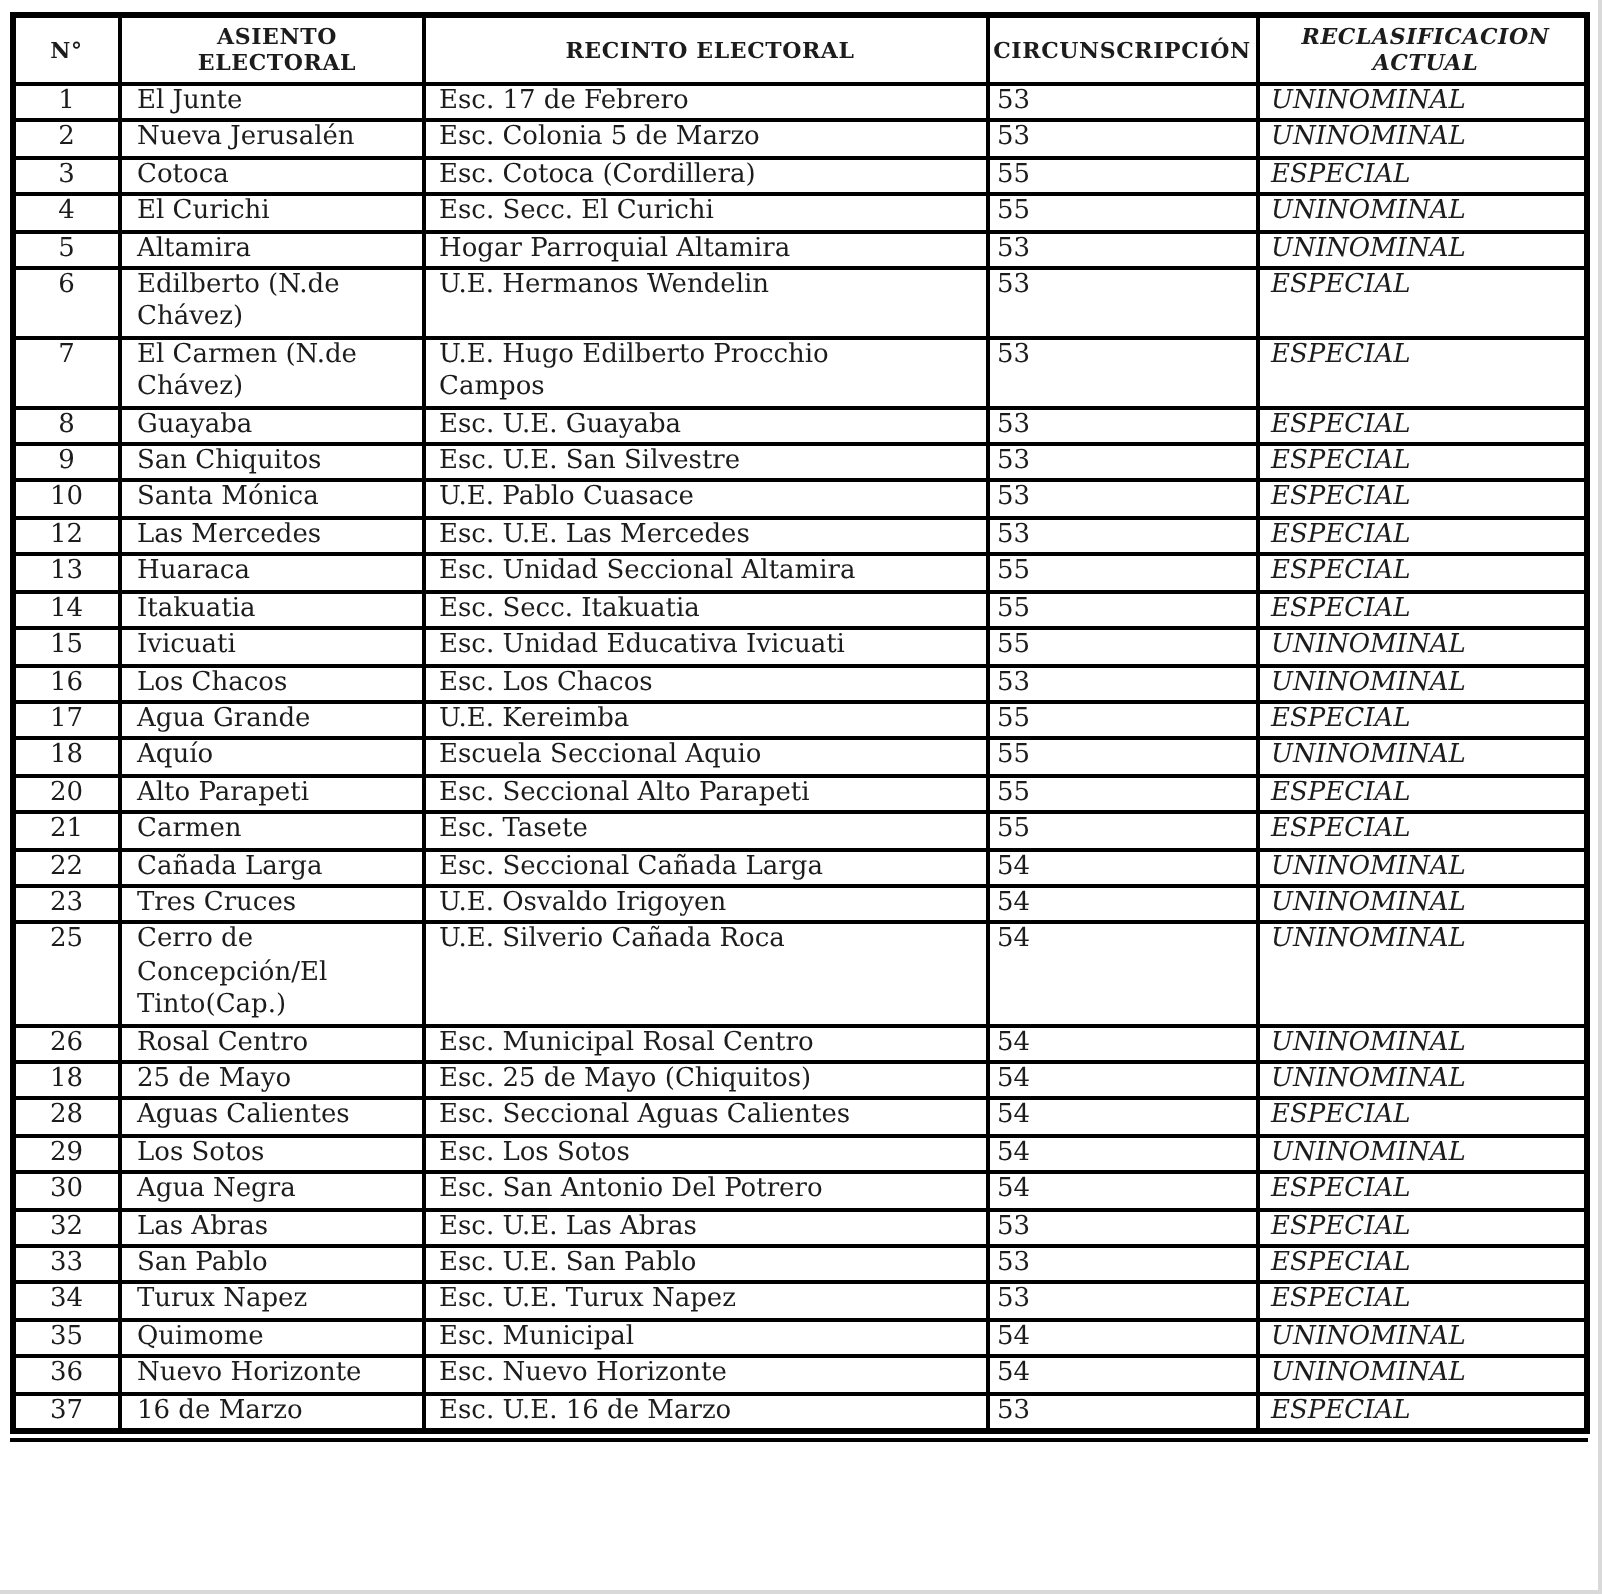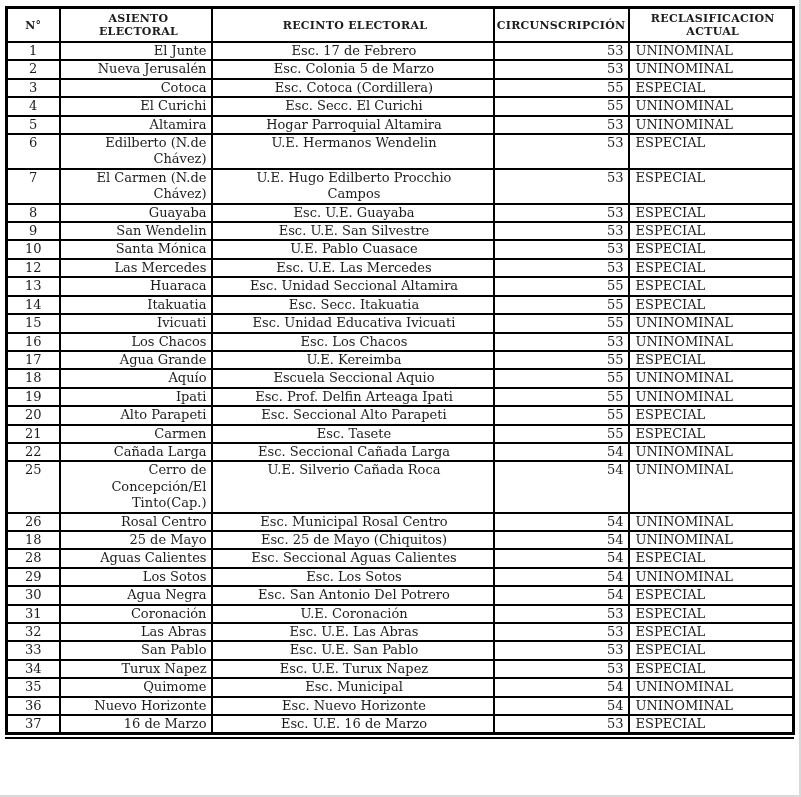--- a/index.html
+++ b/index.html
@@ -55,24 +55,24 @@
   }
   table.main td {
     font-size: 13px;
     line-height: 16.4px;
     padding: 0 4px;
     vertical-align: top;
     white-space: pre-line;
     overflow: hidden;
   }
   .c-n  { text-align: center; }
-  .c-as { text-align: right; padding-left: 8px !important; }
-  .c-re { text-align: center; padding-left: 7px !important; }
-  .c-ci { text-align: right; }
-  .c-rc { text-align: left; padding-left: 6px !important; }
+  .c-as { text-align: left; padding-left: 8px !important; }
+  .c-re { text-align: left; padding-left: 7px !important; }
+  .c-ci { text-align: left; }
+  .c-rc { text-align: left; padding-left: 6px !important; font-style: italic; }
 </style>
 </head>
 <body>
 
 <div class="page">
   <div class="table-outer">
     <table class="main">
       <colgroup>
         <col style="width:53px">
         <col style="width:152px">
@@ -145,21 +145,21 @@
           </tr>
           <tr>
             <td class="c-n">8</td>
             <td class="c-as">Guayaba</td>
             <td class="c-re">Esc. U.E. Guayaba</td>
             <td class="c-ci">53</td>
             <td class="c-rc">ESPECIAL</td>
           </tr>
           <tr>
             <td class="c-n">9</td>
-            <td class="c-as">San Wendelin</td>
+            <td class="c-as">San Chiquitos</td>
             <td class="c-re">Esc. U.E. San Silvestre</td>
             <td class="c-ci">53</td>
             <td class="c-rc">ESPECIAL</td>
           </tr>
           <tr>
             <td class="c-n">10</td>
             <td class="c-as">Santa Mónica</td>
             <td class="c-re">U.E. Pablo Cuasace</td>
             <td class="c-ci">53</td>
             <td class="c-rc">ESPECIAL</td>
@@ -207,44 +207,44 @@
             <td class="c-rc">ESPECIAL</td>
           </tr>
           <tr>
             <td class="c-n">18</td>
             <td class="c-as">Aquío</td>
             <td class="c-re">Escuela Seccional Aquio</td>
             <td class="c-ci">55</td>
             <td class="c-rc">UNINOMINAL</td>
           </tr>
           <tr>
-            <td class="c-n">19</td>
-            <td class="c-as">Ipati</td>
-            <td class="c-re">Esc. Prof. Delfin Arteaga Ipati</td>
-            <td class="c-ci">55</td>
-            <td class="c-rc">UNINOMINAL</td>
-          </tr>
-          <tr>
             <td class="c-n">20</td>
             <td class="c-as">Alto Parapeti</td>
             <td class="c-re">Esc. Seccional Alto Parapeti</td>
             <td class="c-ci">55</td>
             <td class="c-rc">ESPECIAL</td>
           </tr>
           <tr>
             <td class="c-n">21</td>
             <td class="c-as">Carmen</td>
             <td class="c-re">Esc. Tasete</td>
             <td class="c-ci">55</td>
             <td class="c-rc">ESPECIAL</td>
           </tr>
           <tr>
             <td class="c-n">22</td>
             <td class="c-as">Cañada Larga</td>
             <td class="c-re">Esc. Seccional Cañada Larga</td>
+            <td class="c-ci">54</td>
+            <td class="c-rc">UNINOMINAL</td>
+          </tr>
+          <tr>
+            <td class="c-n">23</td>
+            <td class="c-as">Tres Cruces</td>
+            <td class="c-re">U.E. Osvaldo Irigoyen</td>
             <td class="c-ci">54</td>
             <td class="c-rc">UNINOMINAL</td>
           </tr>
           <tr>
             <td class="c-n">25</td>
             <td class="c-as">Cerro de
 Concepción/El
 Tinto(Cap.)</td>
             <td class="c-re">U.E. Silverio Cañada Roca</td>
             <td class="c-ci">54</td>
@@ -276,27 +276,20 @@
             <td class="c-as">Los Sotos</td>
             <td class="c-re">Esc. Los Sotos</td>
             <td class="c-ci">54</td>
             <td class="c-rc">UNINOMINAL</td>
           </tr>
           <tr>
             <td class="c-n">30</td>
             <td class="c-as">Agua Negra</td>
             <td class="c-re">Esc. San Antonio Del Potrero</td>
             <td class="c-ci">54</td>
-            <td class="c-rc">ESPECIAL</td>
-          </tr>
-          <tr>
-            <td class="c-n">31</td>
-            <td class="c-as">Coronación</td>
-            <td class="c-re">U.E. Coronación</td>
-            <td class="c-ci">53</td>
             <td class="c-rc">ESPECIAL</td>
           </tr>
           <tr>
             <td class="c-n">32</td>
             <td class="c-as">Las Abras</td>
             <td class="c-re">Esc. U.E. Las Abras</td>
             <td class="c-ci">53</td>
             <td class="c-rc">ESPECIAL</td>
           </tr>
           <tr>

